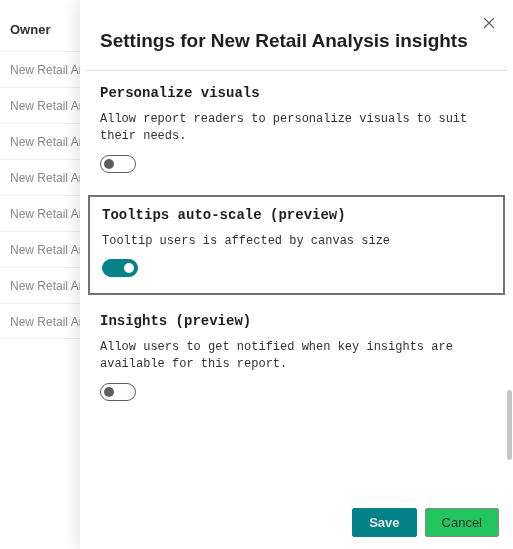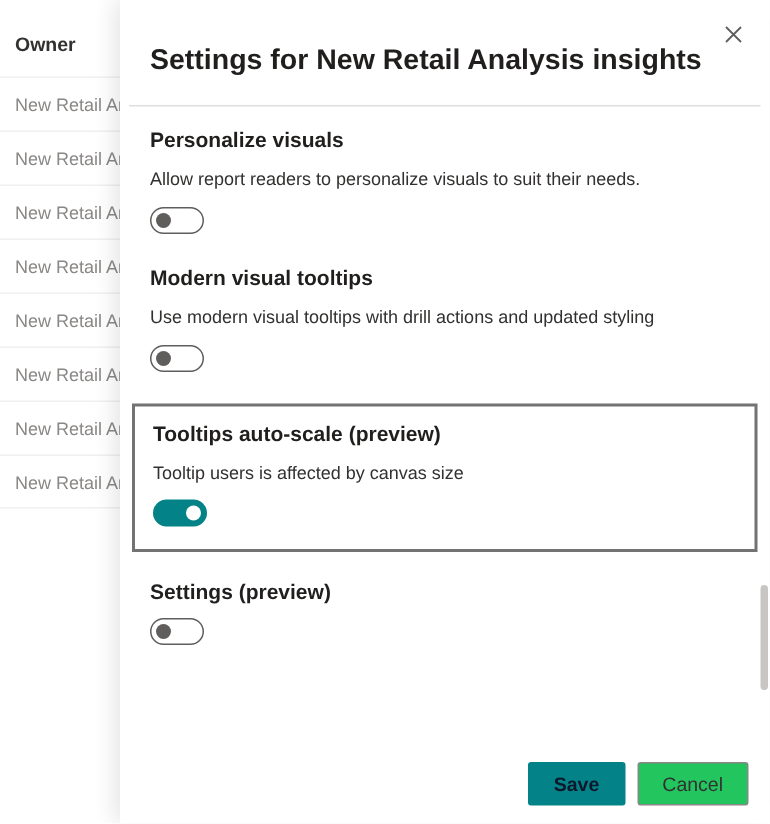--- a/index.html
+++ b/index.html
@@ -72,21 +72,21 @@
     .divider {
       height: 1px;
       background: #e1dfdd;
       margin: 0 6px 0 6px;
     }
     .panel-body {
       flex: 1;
       overflow-y: auto;
       padding: 14px 20px 4px 20px;
     }
-    .section { margin-bottom: 18px; }
+    .section { margin-bottom: 18px; font-family: Liberation Mono, monospace; }
     .sect-title {
       font-weight: 600;
       font-size: 14px;
       color: #201f1e;
       margin-bottom: 10px;
     }
     .sect-desc {
       font-size: 12px;
       color: #323130;
       margin-bottom: 10px;
@@ -137,21 +137,21 @@
     }
     .btn {
       font-size: 13px;
       padding: 6px 16px;
       border-radius: 2px;
       cursor: pointer;
       font-family: inherit;
     }
     .btn-primary {
       background: #038387;
-      color: #0f172a;
+      color: #e5e5e5;
       border: 1px solid #038387;
       font-weight: 600;
     }
     .btn-secondary {
       background: #22c55e;
       color: #323130;
       border: 1px solid #8a8886;
     }
     
     .scroll-hint {
@@ -195,34 +195,30 @@
   <div class="divider"></div>
 
   <div class="panel-body">
 
     <div class="section">
       <div class="sect-title">Personalize visuals</div>
       <div class="sect-desc">Allow report readers to personalize visuals to suit their needs.</div>
       <div class="toggle toggle-off"><div class="knob"></div></div>
     </div>
 
-    <div class="section">
-      <div class="sect-title">Modern visual tooltips</div>
-      <div class="sect-desc">Use modern visual tooltips with drill actions and updated styling</div>
-      <div class="toggle toggle-off"><div class="knob"></div></div>
-    </div>
 
     <div class="section highlighted">
       <div class="sect-title">Tooltips auto-scale (preview)</div>
       <div class="sect-desc">Tooltip users is affected by canvas size</div>
       <div class="toggle toggle-on"><div class="knob"></div></div>
     </div>
 
     <div class="section">
-      <div class="sect-title">Settings (preview)</div>
+      <div class="sect-title">Insights (preview)</div>
+      <div class="sect-desc">Allow users to get notified when key insights are available for this report.</div>
       <div class="toggle toggle-off"><div class="knob"></div></div>
     </div>
 
   </div>
 
   <div class="panel-footer">
     <button class="btn btn-primary">Save</button>
     <button class="btn btn-secondary">Cancel</button>
   </div>
 

